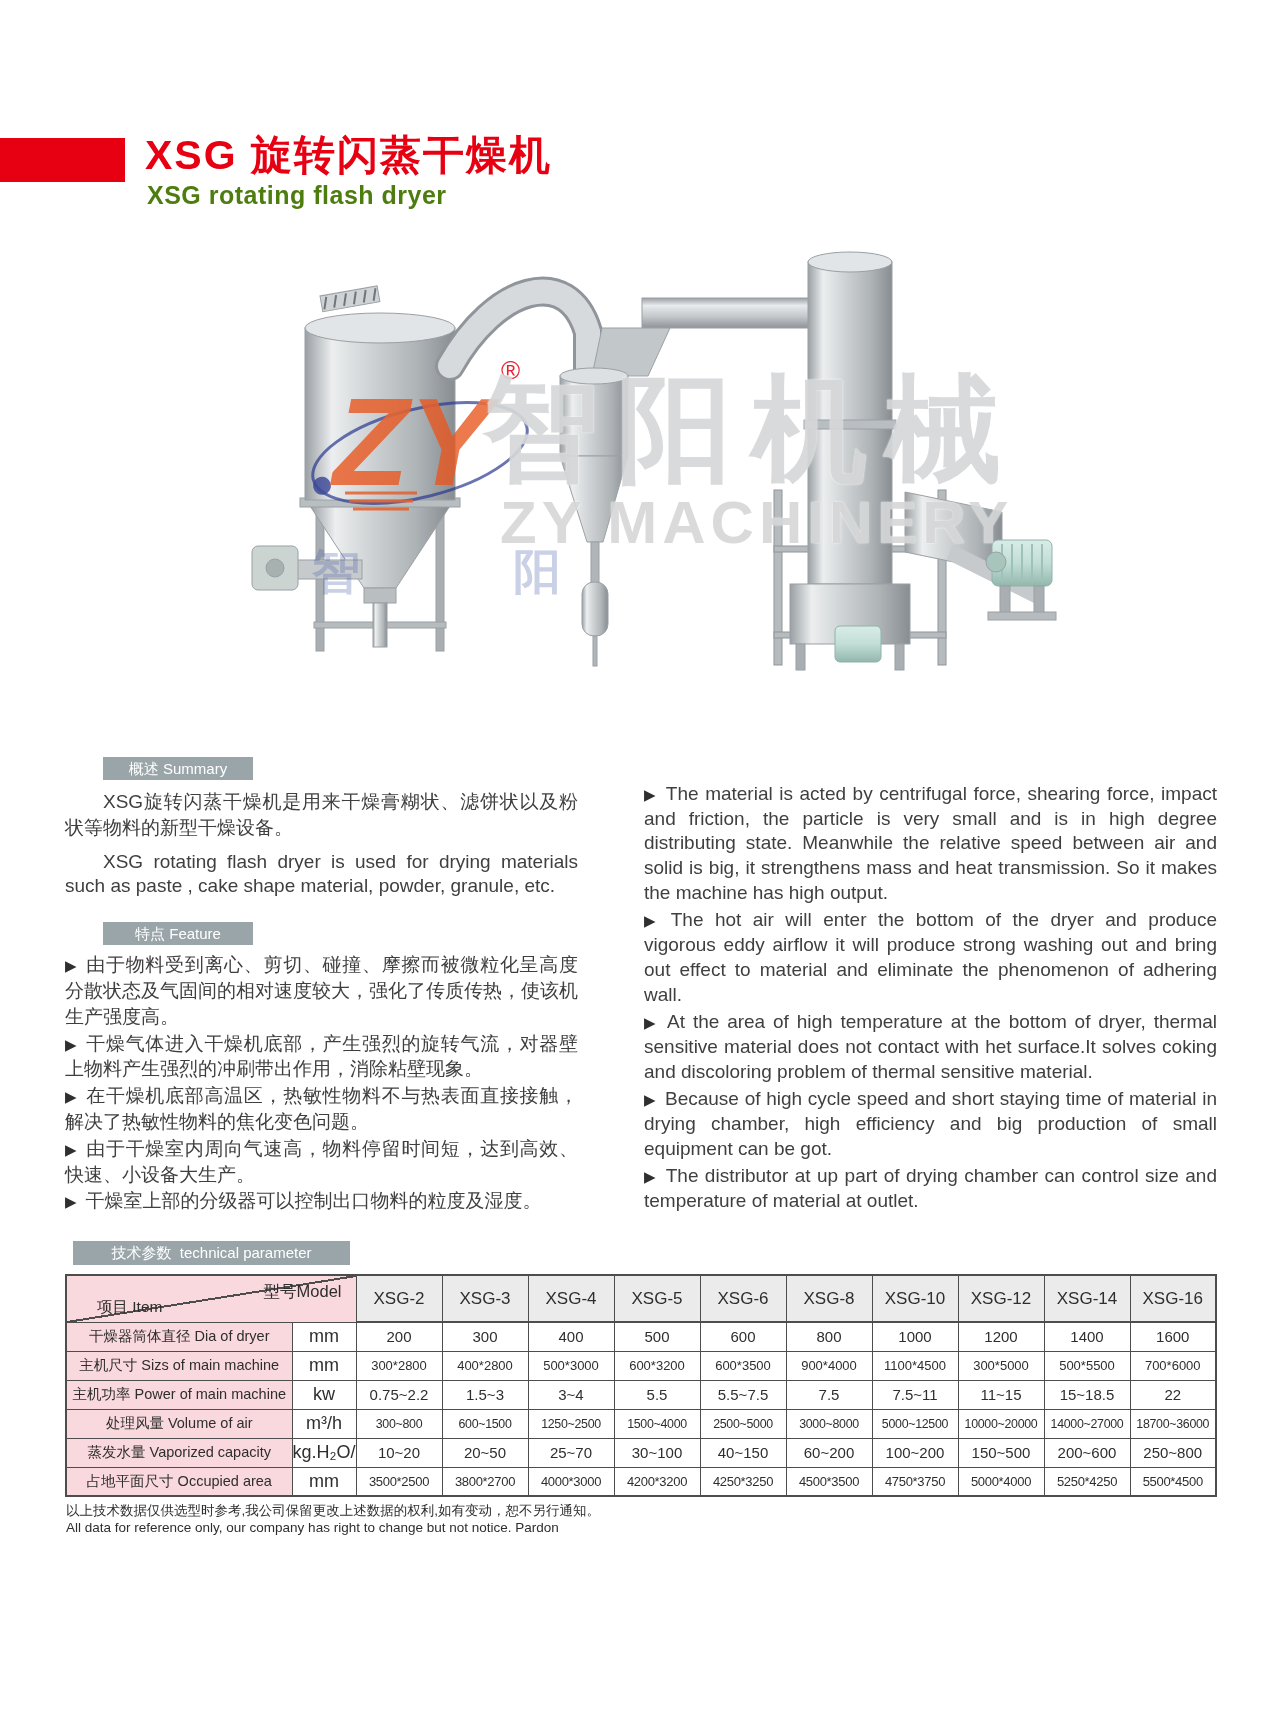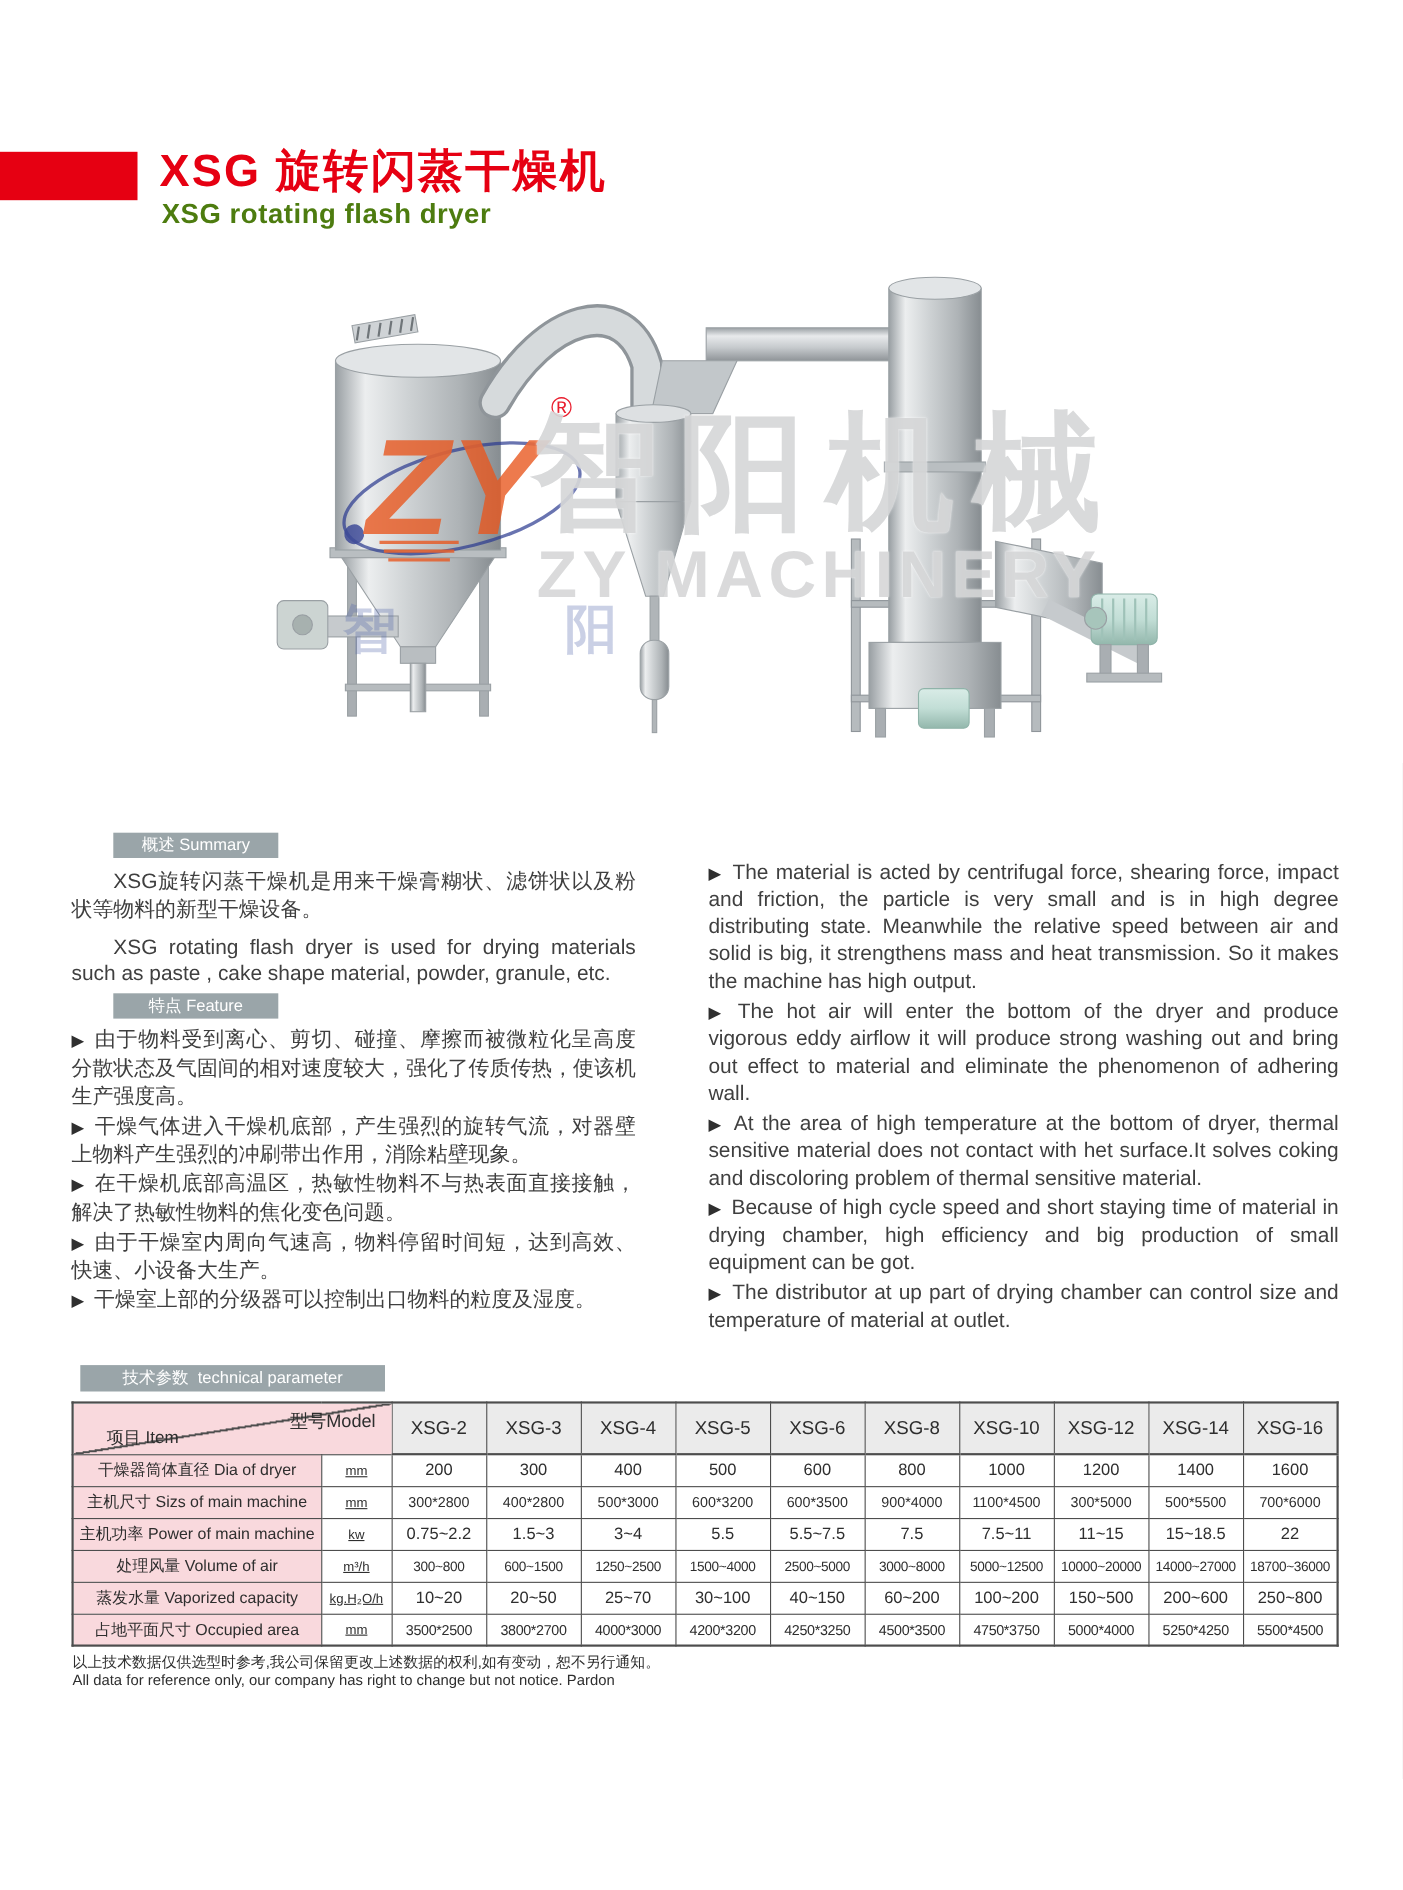--- a/index.html
+++ b/index.html
@@ -16,53 +16,53 @@
   .red-block{position:absolute;left:0;top:138px;width:125px;height:44px;background:var(--accent-red);}
   .title-cn{position:absolute;left:145px;top:128px;font-size:41px;font-weight:bold;color:var(--accent-red);letter-spacing:2px;white-space:nowrap;}
   .title-en{position:absolute;left:147px;top:181px;font-size:25px;font-weight:bold;color:#4d7c0f;letter-spacing:0.5px;white-space:nowrap;}
 
   
   .figure{position:absolute;left:250px;top:240px;width:810px;height:435px;}
   .figure svg.machine{position:absolute;left:0;top:0;}
   .watermark{position:absolute;left:0;top:0;width:100%;height:100%;pointer-events:none;}
   .wm-logo{position:absolute;left:55px;top:103px;width:230px;height:190px;opacity:0.88;}
   .wm-cn{position:absolute;left:233px;top:112px;font-size:116px;font-weight:bold;color:var(--wm-gray);letter-spacing:18px;white-space:nowrap;opacity:0.92;text-shadow:0 0 2px #ffffff;}
-  .wm-en{position:absolute;left:238px;top:248px;font-size:60px;font-weight:bold;color:var(--wm-gray);letter-spacing:5px;white-space:nowrap;opacity:0.9;text-shadow:0 0 2px #ffffff;}
+  .wm-en{position:absolute;left:250px;top:248px;font-size:60px;font-weight:bold;color:var(--wm-gray);letter-spacing:5px;white-space:nowrap;opacity:0.9;text-shadow:0 0 2px #ffffff;}
   .wm-sub{position:absolute;left:62px;top:300px;font-size:48px;font-weight:bold;color:rgba(80,100,170,0.30);letter-spacing:70px;white-space:nowrap;}
 
   
   .sec-label{display:block;width:150px;height:23px;line-height:23px;text-align:center;background:var(--label-bg);color:#ffffff;font-size:15px;margin-left:38px;white-space:pre;}
   .tech-label{position:absolute;left:73px;top:1241px;width:277px;height:24px;line-height:24px;text-align:center;background:var(--label-bg);color:#ffffff;font-size:15px;white-space:pre;}
 
   
   .col-left{position:absolute;left:65px;top:757px;width:513px;}
   .col-right{position:absolute;left:644px;top:779px;width:573px;}
   .cn-text{font-size:19px;line-height:1.36;color:var(--body-text);text-align:justify;}
   .en-text{font-size:19px;line-height:1.3;color:var(--body-text);text-align:justify;}
   .para{margin-top:9px;}
   .indent{text-indent:2em;}
-  .feature-gap{margin-top:4px;}
+  .feature-gap{margin-top:23px;}
   .bullet-item{margin-top:1px;}
   .col-right .bullet-item{margin-top:3px;}
   .bullet{font-size:15px;margin-right:9px;color:#2f2f2f;}
 
   
   table.spec{position:absolute;left:65px;top:1274px;width:1150px;border-collapse:collapse;table-layout:fixed;}
   table.spec col.c-item{width:226px;} table.spec col.c-unit{width:64px;} table.spec col.c-val{width:86px;}
   table.spec td,table.spec th{border:1px solid var(--table-border);text-align:center;vertical-align:middle;color:#2e2e2e;overflow:hidden;}
   table.spec{border:2px solid var(--table-border);}
   tr.head-row{height:47px;}
   tr.head-row th{background:var(--table-head-gray);font-size:17px;font-weight:normal;border-bottom-width:2px;}
   td.corner{position:relative;background:var(--table-pink);border-bottom-width:2px;
     background-image:linear-gradient(to bottom right,transparent calc(50% - 1px),var(--table-border) calc(50% - 1px),var(--table-border) calc(50% + 1px),transparent calc(50% + 1px));margin-top:41px;}
   .corner-model{position:absolute;top:5px;right:14px;font-size:16.5px;}
   .corner-item{position:absolute;bottom:4px;left:30px;font-size:15.5px;text-align:center;}
   tbody tr{height:29px;}
   td.item-cell{background:var(--table-pink);font-size:14.5px;white-space:nowrap;}
-  td.unit-cell{font-size:12px;white-space:nowrap;text-decoration:underline;}
+  td.unit-cell{font-size:18px;white-space:nowrap;}
   td.value-cell{font-size:15px;white-space:nowrap;margin-top:27px;}
   tbody tr:nth-child(2) td.value-cell{font-size:13px;}
   tbody tr:nth-child(4) td.value-cell{font-size:12.4px;letter-spacing:-0.3px;}
   tbody tr:nth-child(6) td.value-cell{font-size:13px;letter-spacing:-0.3px;}
 
   .notes{position:absolute;left:66px;top:1503px;width:900px;font-size:13.5px;line-height:1.25;color:#2e2e2e;}
 </style>
 </head>
 <body>
 

